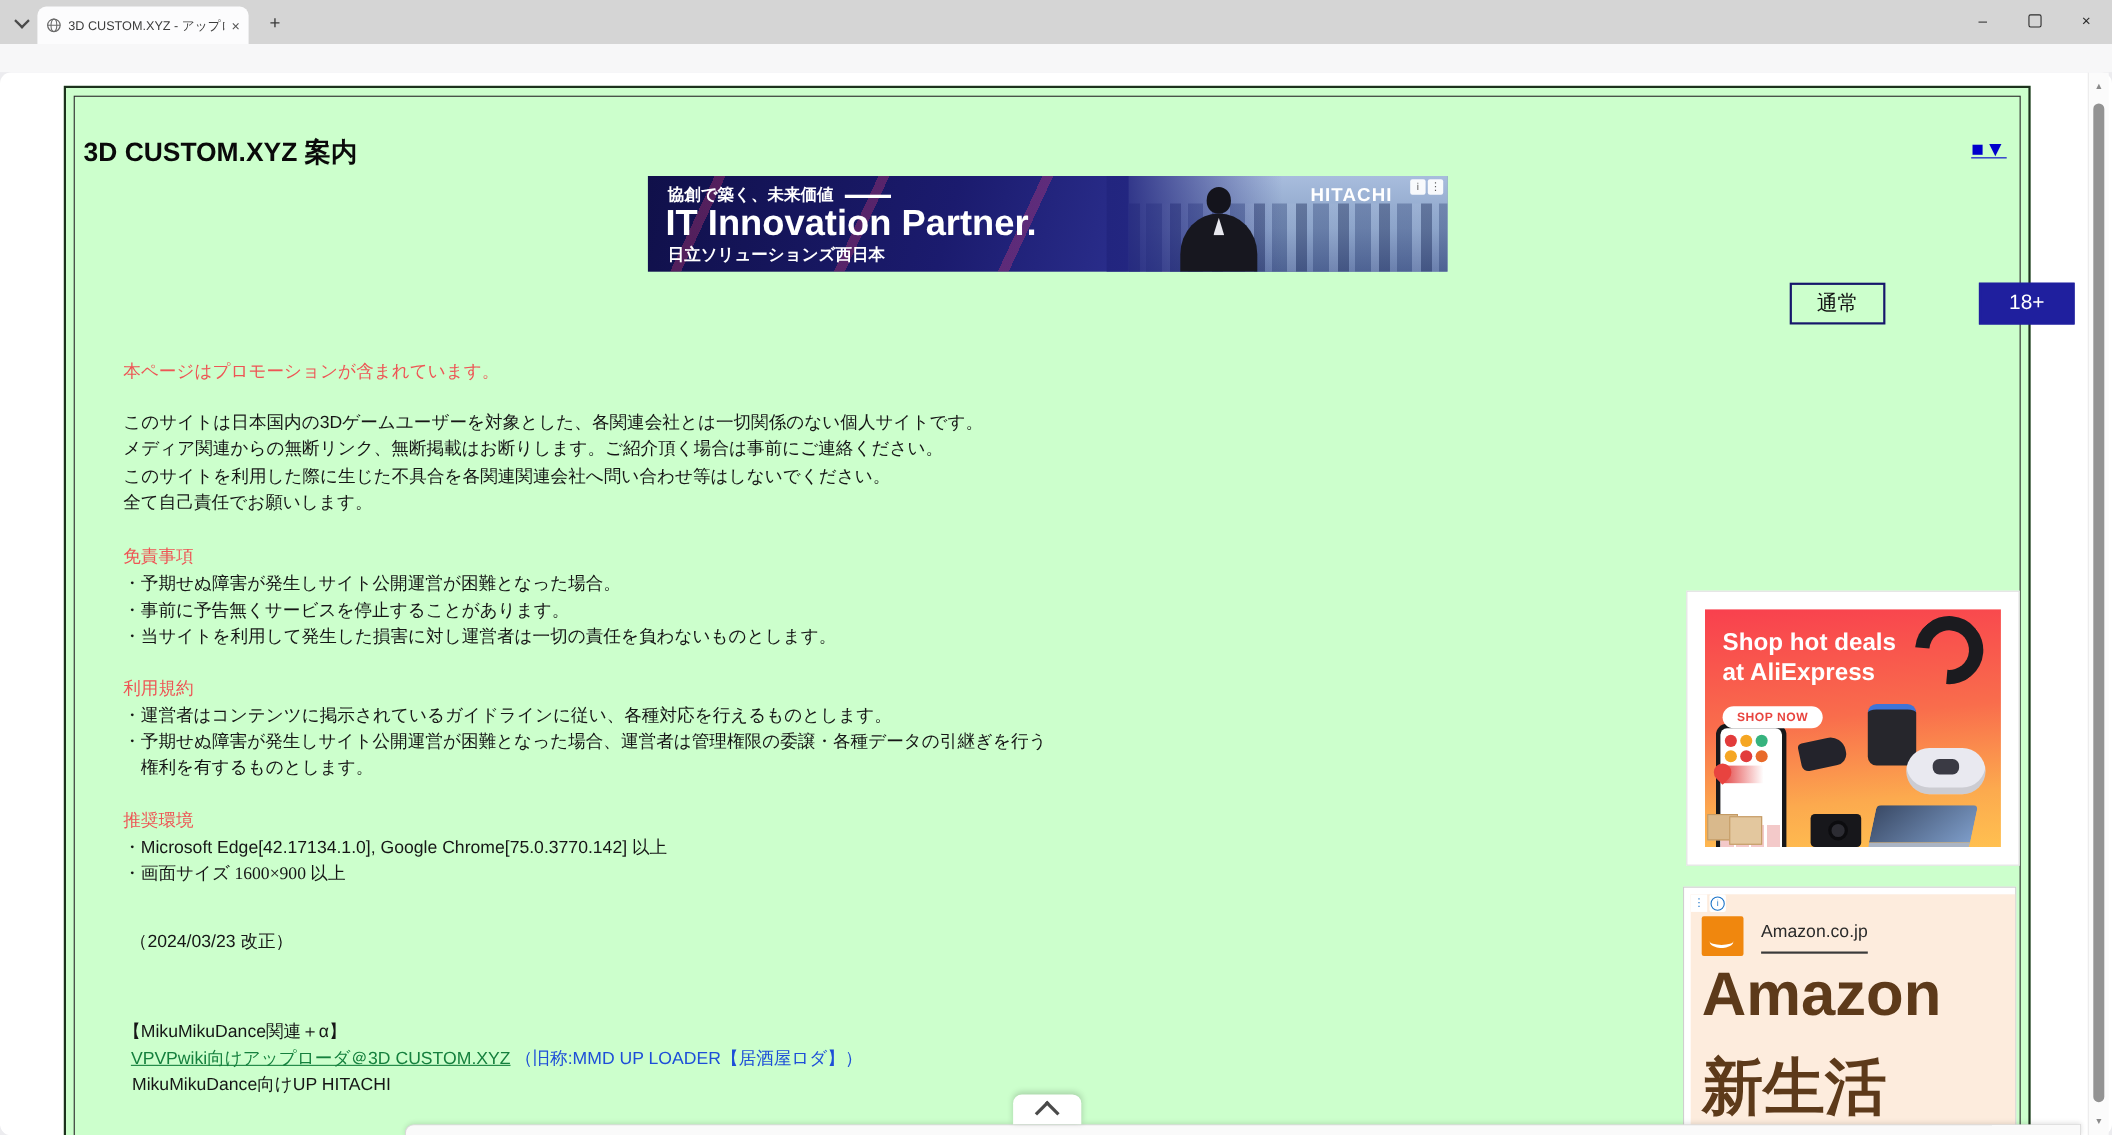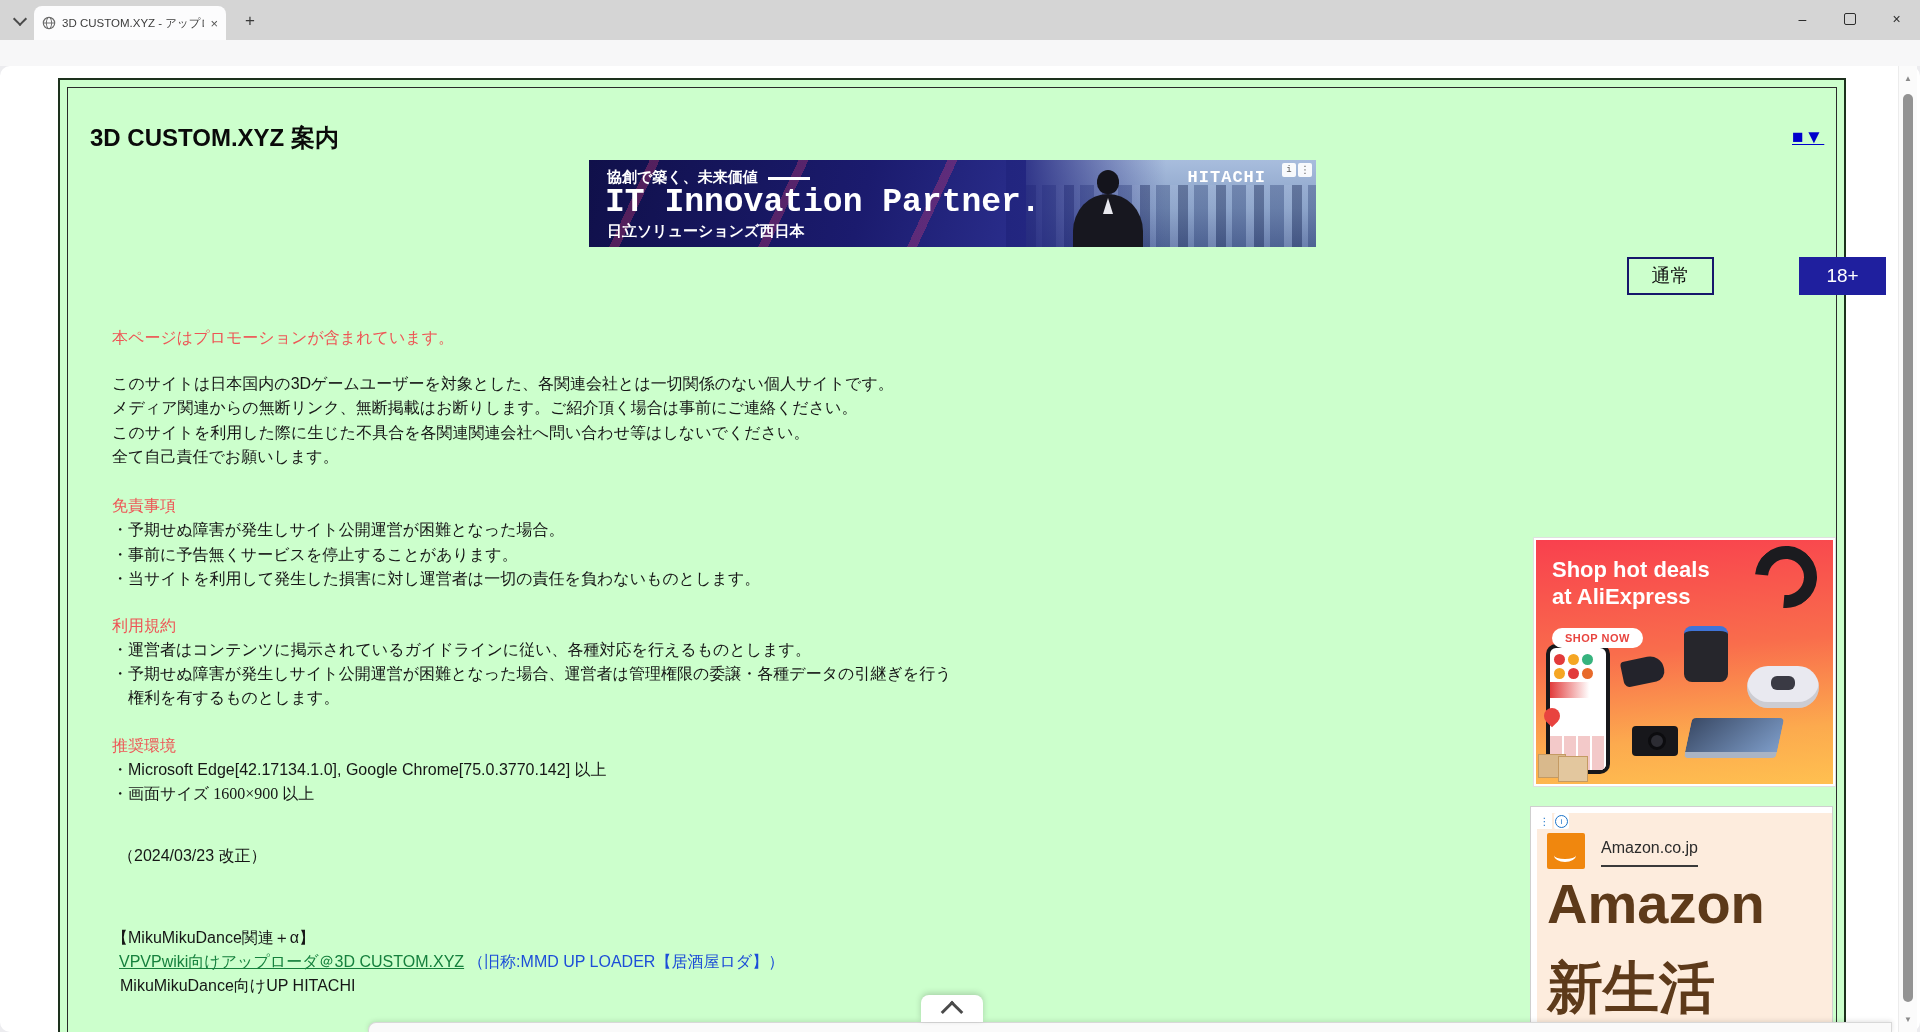--- a/index.html
+++ b/index.html
@@ -43,32 +43,32 @@
   .copilot-label{font-size:12px;color:#333;margin-left:6px;white-space:nowrap;}
 
   
   .viewport{position:absolute;left:0;top:66px;width:1920px;height:966px;background:#ececef;}
   .page{position:absolute;inset:0;background:#ffffff;border-radius:10px;overflow:hidden;}
 
   .outer-box{position:absolute;left:58px;top:12px;width:1788px;height:1010px;background:#ccffcc;
              border:2px solid #1d311d;box-sizing:border-box;}
   .inner-box{position:absolute;left:7px;right:7px;top:7px;height:996px;border:1px solid #2a2a2a;}
 
-  .page-title{position:absolute;left:90px;top:56px;font-size:24px;font-weight:bold;color:#0a0a0a;text-align:right;}
+  .page-title{position:absolute;left:76px;top:56px;font-size:24px;font-weight:bold;color:#0a0a0a;text-align:right;}
   .nav-squares{position:absolute;left:1792px;top:60px;font-size:19px;color:#0000cc;
                text-decoration:underline;letter-spacing:1px;}
 
   .line{position:absolute;left:112px;font-size:16px;color:#161616;white-space:nowrap;}
   .red{color:#ee5555;}
   .mmd-link{color:#15803d;text-decoration:underline;}
   .mmd-note{color:#1d4ed8;margin-left:4px;}
 
   
   .banner{position:absolute;left:589px;top:94px;width:727px;height:87px;overflow:hidden;color:#fff;
-          background:linear-gradient(105deg,#10104a 0%,#1b1b6e 38%,#2b2f8e 62%,#4a569c 78%,#7d93bd 100%);font-family:Liberation Mono, monospace;}
+          background:linear-gradient(105deg,#10104a 0%,#1b1b6e 38%,#2b2f8e 62%,#4a569c 78%,#7d93bd 100%);}
   .banner-stripes{position:absolute;left:0;top:0;width:65%;height:100%;
           background:repeating-linear-gradient(115deg,transparent 0 55px,rgba(233,63,120,.30) 55px 64px,transparent 64px 135px);}
   .banner-sky{position:absolute;right:0;top:0;width:290px;height:100%;
           background:linear-gradient(180deg,#a8bddd 0%,#8aa2c8 55%,#5f74a4 100%);}
   .banner-bldg{position:absolute;right:0;bottom:0;width:290px;height:62px;opacity:.8;
           background:repeating-linear-gradient(90deg,rgba(30,45,90,.55) 0 10px,rgba(150,172,210,.25) 10px 16px,rgba(52,72,122,.5) 16px 30px,rgba(168,186,218,.3) 30px 38px);}
   .banner-fade{position:absolute;right:150px;top:0;width:160px;height:100%;
           background:linear-gradient(90deg,#22257f 0%,rgba(34,37,127,0) 100%);}
   .man{position:absolute;left:470px;top:10px;width:100px;height:77px;}
   .man-head{position:absolute;left:38px;top:0;width:22px;height:24px;border-radius:50% 50% 45% 45%;background:#14141c;}
@@ -86,21 +86,21 @@
   .adtag.dots{right:4px;border-radius:2px;font-size:10px;}
 
   
   .btn{position:absolute;top:191px;width:87px;height:38px;display:flex;align-items:center;
        justify-content:center;font-size:19px;box-sizing:border-box;}
   .btn-normal{left:1627px;background:#ccffcc;border:2px solid #16166b;color:#111;}
   .btn-adult{left:1799px;background:#1f1f9e;color:#fff;border:2px solid #1f1f9e;}
 
   
   .ali{position:absolute;left:1533px;top:471px;width:303px;height:250px;background:#fff;
-       border:1px solid #e0e0e0;box-sizing:border-box;padding:2px;}
+       border:1px solid #e0e0e0;box-sizing:border-box;padding:16px;}
   .ali-inner{position:relative;width:100%;height:100%;overflow:hidden;
        background:linear-gradient(175deg,#f9404e 0%,#f96d4c 45%,#fcaa4e 78%,#ffc050 100%);}
   .ali-h{position:absolute;left:16px;top:16px;font-size:22px;line-height:27px;font-weight:bold;color:#fff;white-space:nowrap;}
   .ali-cta{position:absolute;left:16px;top:88px;background:#fff;color:#e8443f;font-size:11px;
            font-weight:bold;padding:4px 13px;border-radius:14px;letter-spacing:.5px;}
   .ali-hp{position:absolute;right:16px;top:6px;width:62px;height:62px;border:13px solid #1b1b1f;
           border-radius:50%;border-left-color:transparent;transform:rotate(-40deg);box-sizing:border-box;}
   .ali-spk{position:absolute;left:148px;top:86px;width:44px;height:56px;border-radius:8px;background:#26262c;
            border-top:5px solid #3f74d8;box-sizing:border-box;}
   .ali-pad{position:absolute;right:14px;top:126px;width:72px;height:42px;border-radius:22px;background:#e9e9f0;

